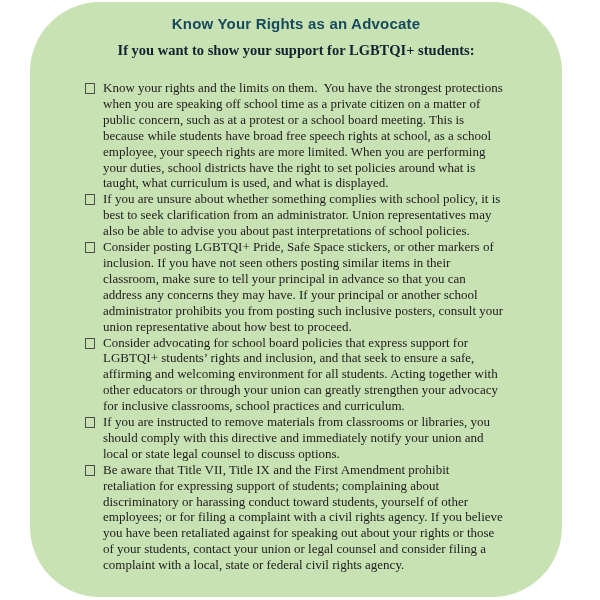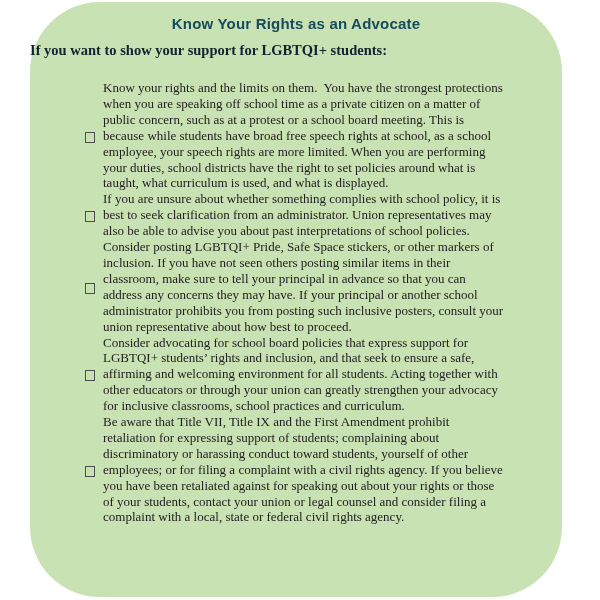--- a/index.html
+++ b/index.html
@@ -33,35 +33,35 @@
     text-align: center;
     font-family: "Liberation Sans", sans-serif;
     font-weight: bold;
     font-size: 15px;
     line-height: 18px;
     letter-spacing: 0.2px;
     color: var(--title-color, #174a5c);
   }
   .card-subtitle {
     margin: 9px 0 0 0;
-    text-align: left;
+    text-align: center;
     font-family: "Liberation Serif", serif;
     font-weight: bold;
     font-size: 14.5px;
     line-height: 17px;
     color: var(--subtitle-color, #14212e);
   }
   .bullet-list {
     list-style: none;
     margin: 21px 0 0 0;
     padding: 0 0 0 55px;
   }
   .bullet-item {
     display: flex;
-    align-items: center;
+    align-items: flex-start;
     margin: 0;
   }
   .bullet-marker {
     flex: 0 0 auto;
     display: inline-block;
     width: 8px;
     height: 9px;
     border: 1px solid #4d4d4d;
     margin-top: 3px;
     margin-right: 8px;
@@ -116,20 +116,26 @@
       <li class="bullet-item">
         <span class="bullet-marker"></span>
         <span class="bullet-text">Consider advocating for school board policies that express support for
 LGBTQI+ students’ rights and inclusion, and that seek to ensure a safe,
 affirming and welcoming environment for all students. Acting together with
 other educators or through your union can greatly strengthen your advocacy
 for inclusive classrooms, school practices and curriculum.</span>
       </li>
       <li class="bullet-item">
         <span class="bullet-marker"></span>
+        <span class="bullet-text">If you are instructed to remove materials from classrooms or libraries, you
+should comply with this directive and immediately notify your union and
+local or state legal counsel to discuss options.</span>
+      </li>
+      <li class="bullet-item">
+        <span class="bullet-marker"></span>
         <span class="bullet-text">Be aware that Title VII, Title IX and the First Amendment prohibit
 retaliation for expressing support of students; complaining about
 discriminatory or harassing conduct toward students, yourself of other
 employees; or for filing a complaint with a civil rights agency. If you believe
 you have been retaliated against for speaking out about your rights or those
 of your students, contact your union or legal counsel and consider filing a
 complaint with a local, state or federal civil rights agency.</span>
       </li>
     </ul>
 

